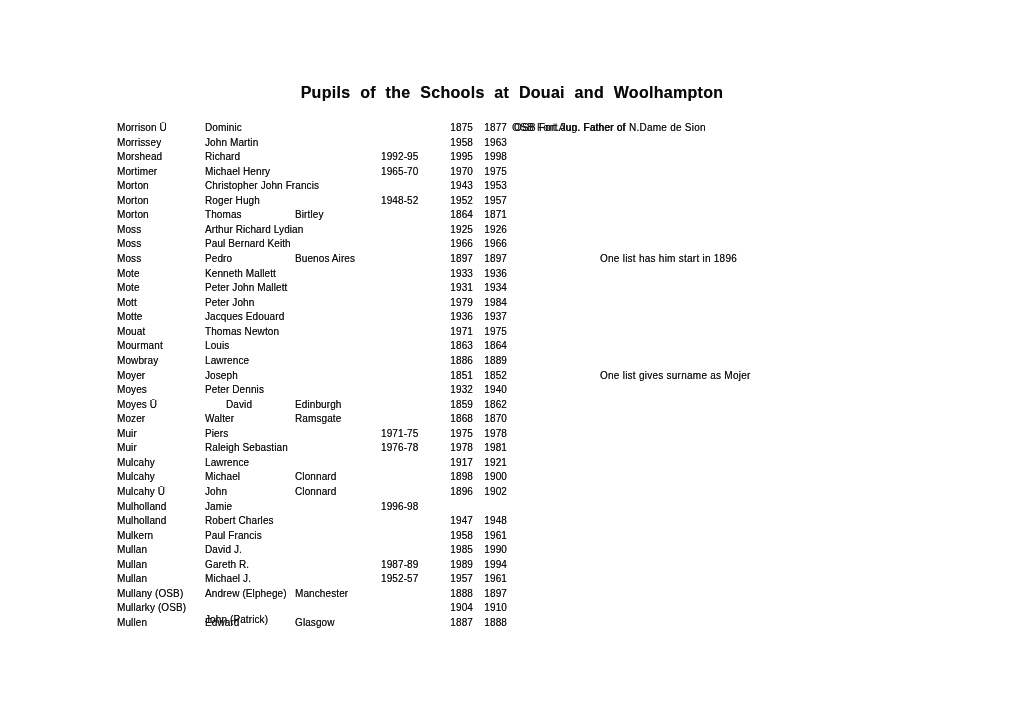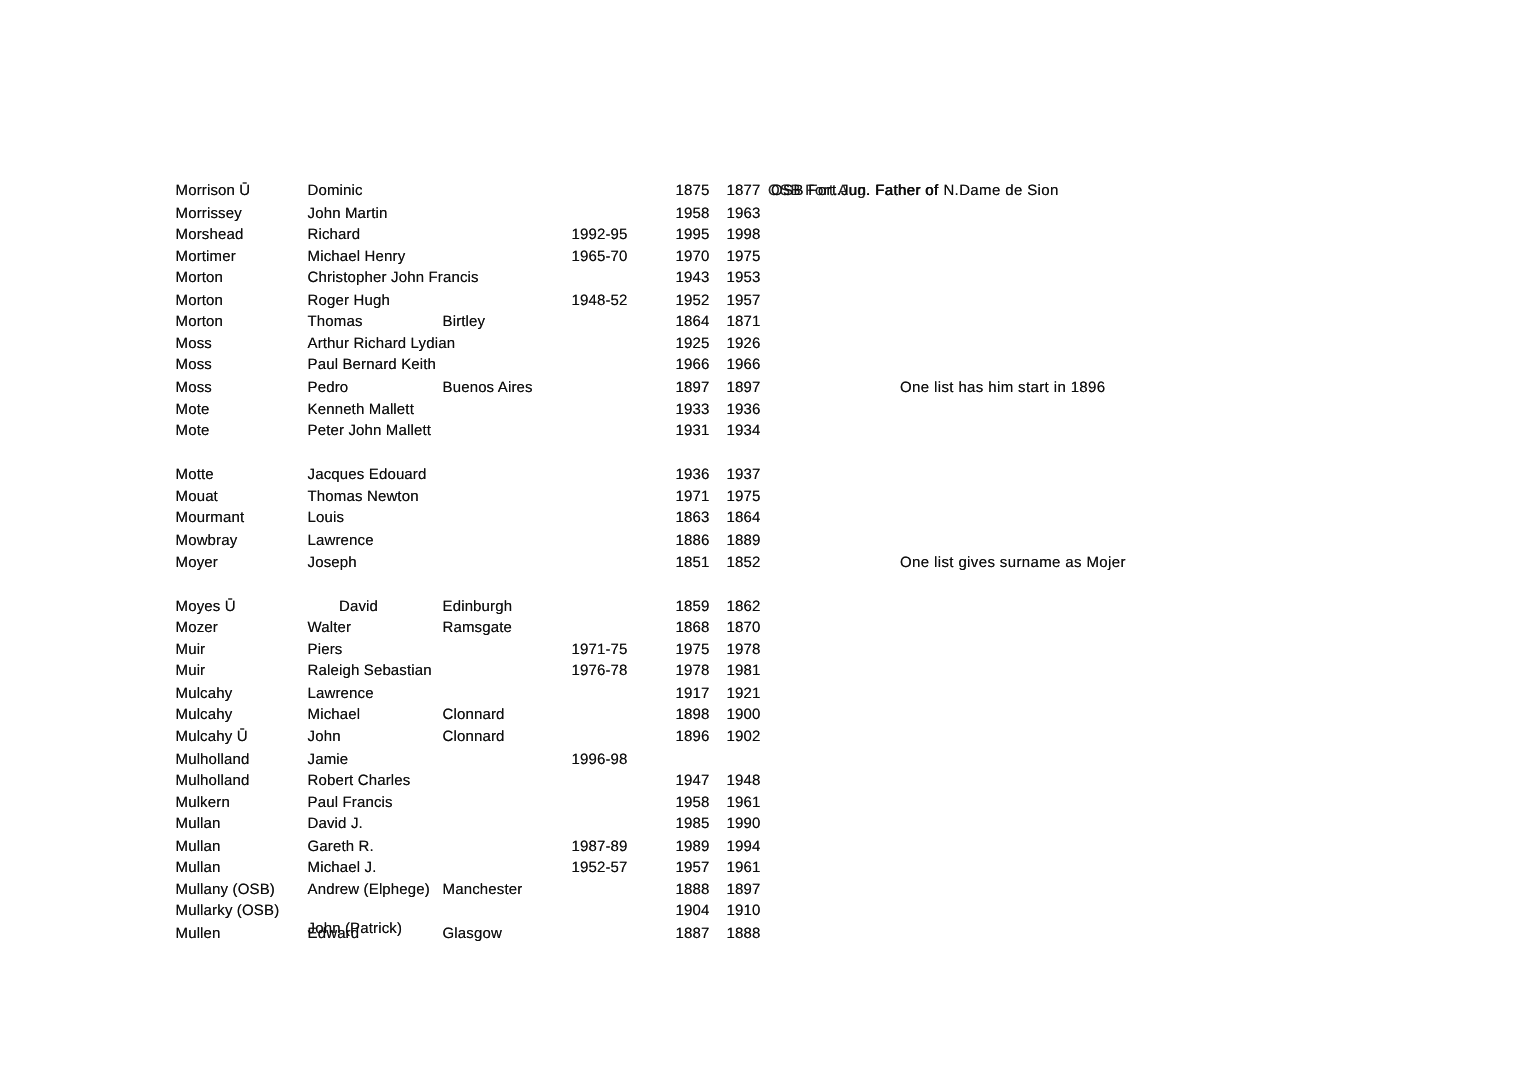--- a/index.html
+++ b/index.html
@@ -20,20 +20,21 @@
     white-space:nowrap;letter-spacing:.1px;
   }
   .cell.num{text-align:right;}
   .cell.note{letter-spacing:.25px;}
   .cell.ghost{opacity:.9;}
 </style>
 </head>
 <body>
 
 <div class="page">
+  <h1 class="title">Pupils of the Schools at Douai and Woolhampton</h1>
   <div class="table" id="rows-container">
       <div class="row" style="top: 122px;">
         <span class="cell " style="left: 117px;">Morrison Ū</span>
         <span class="cell " style="left: 205px;">Dominic</span>
         <span class="cell num" style="left: 434px; width: 39px;">1875</span>
         <span class="cell num" style="left: 474px; width: 33px;">1877</span>
         <span class="cell note ghost" style="left: 512px;">OSB Fort.Aug. Father of</span>
         <span class="cell note" style="left: 514px;">OSB Fort.Jun. Father of N.Dame de Sion</span>
       </div>
       <div class="row" style="top: 136.56px;">
@@ -101,20 +102,26 @@
         <span class="cell " style="left: 205px;">Kenneth Mallett</span>
         <span class="cell num" style="left: 434px; width: 39px;">1933</span>
         <span class="cell num" style="left: 474px; width: 33px;">1936</span>
       </div>
       <div class="row" style="top: 282.16px;">
         <span class="cell " style="left: 117px;">Mote</span>
         <span class="cell " style="left: 205px;">Peter John Mallett</span>
         <span class="cell num" style="left: 434px; width: 39px;">1931</span>
         <span class="cell num" style="left: 474px; width: 33px;">1934</span>
       </div>
+      <div class="row" style="top: 296.72px;">
+        <span class="cell " style="left: 117px;">Mott</span>
+        <span class="cell " style="left: 205px;">Peter John</span>
+        <span class="cell num" style="left: 434px; width: 39px;">1979</span>
+        <span class="cell num" style="left: 474px; width: 33px;">1984</span>
+      </div>
       <div class="row" style="top: 311.28px;">
         <span class="cell " style="left: 117px;">Motte</span>
         <span class="cell " style="left: 205px;">Jacques Edouard</span>
         <span class="cell num" style="left: 434px; width: 39px;">1936</span>
         <span class="cell num" style="left: 474px; width: 33px;">1937</span>
       </div>
       <div class="row" style="top: 325.84px;">
         <span class="cell " style="left: 117px;">Mouat</span>
         <span class="cell " style="left: 205px;">Thomas Newton</span>
         <span class="cell num" style="left: 434px; width: 39px;">1971</span>
@@ -132,20 +139,26 @@
         <span class="cell num" style="left: 434px; width: 39px;">1886</span>
         <span class="cell num" style="left: 474px; width: 33px;">1889</span>
       </div>
       <div class="row" style="top: 369.52px;">
         <span class="cell " style="left: 117px;">Moyer</span>
         <span class="cell " style="left: 205px;">Joseph</span>
         <span class="cell num" style="left: 434px; width: 39px;">1851</span>
         <span class="cell num" style="left: 474px; width: 33px;">1852</span>
         <span class="cell note" style="left: 600px;">One list gives surname as Mojer</span>
       </div>
+      <div class="row" style="top: 384.08px;">
+        <span class="cell " style="left: 117px;">Moyes</span>
+        <span class="cell " style="left: 205px;">Peter Dennis</span>
+        <span class="cell num" style="left: 434px; width: 39px;">1932</span>
+        <span class="cell num" style="left: 474px; width: 33px;">1940</span>
+      </div>
       <div class="row" style="top: 398.64px;">
         <span class="cell " style="left: 117px;">Moyes Ū</span>
         <span class="cell " style="left: 205px; padding-left: 21px;">David</span>
         <span class="cell " style="left: 295px;">Edinburgh</span>
         <span class="cell num" style="left: 434px; width: 39px;">1859</span>
         <span class="cell num" style="left: 474px; width: 33px;">1862</span>
       </div>
       <div class="row" style="top: 413.2px;">
         <span class="cell " style="left: 117px;">Mozer</span>
         <span class="cell " style="left: 205px;">Walter</span>

